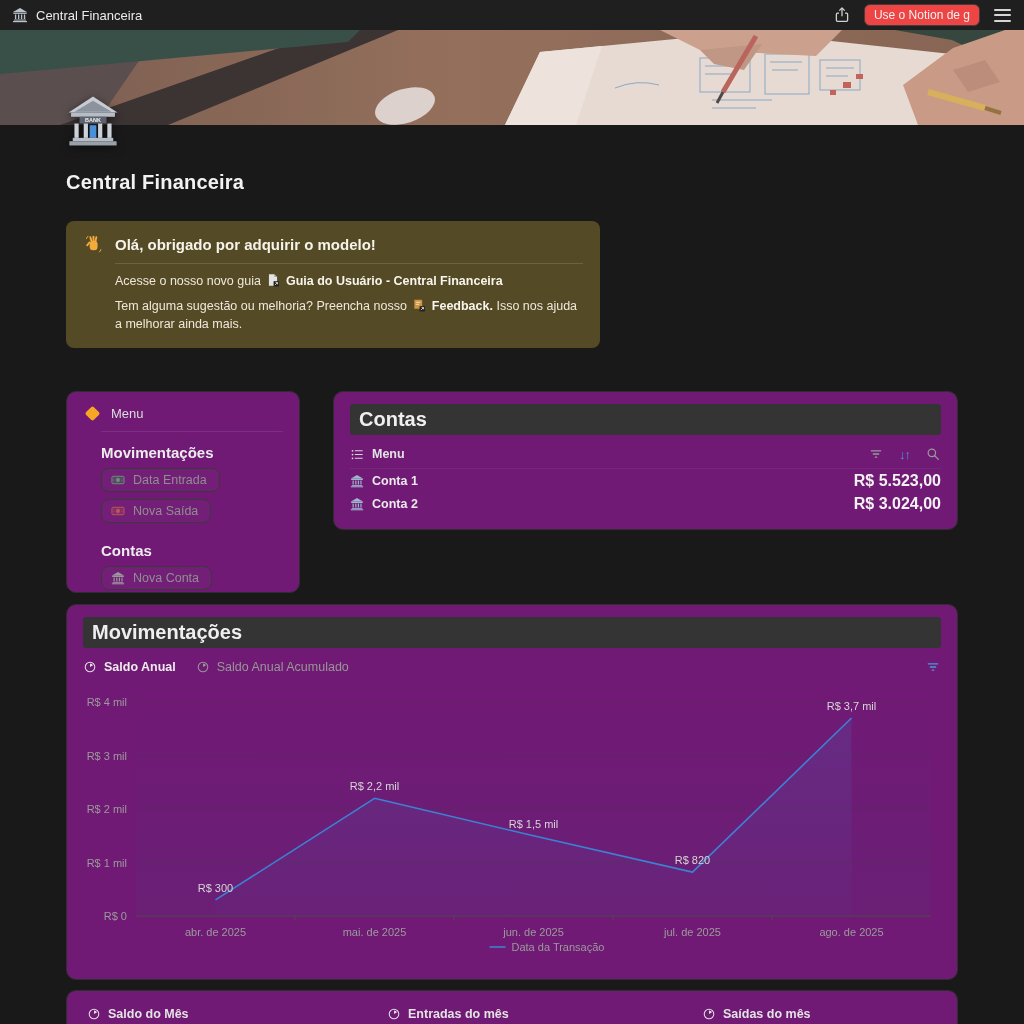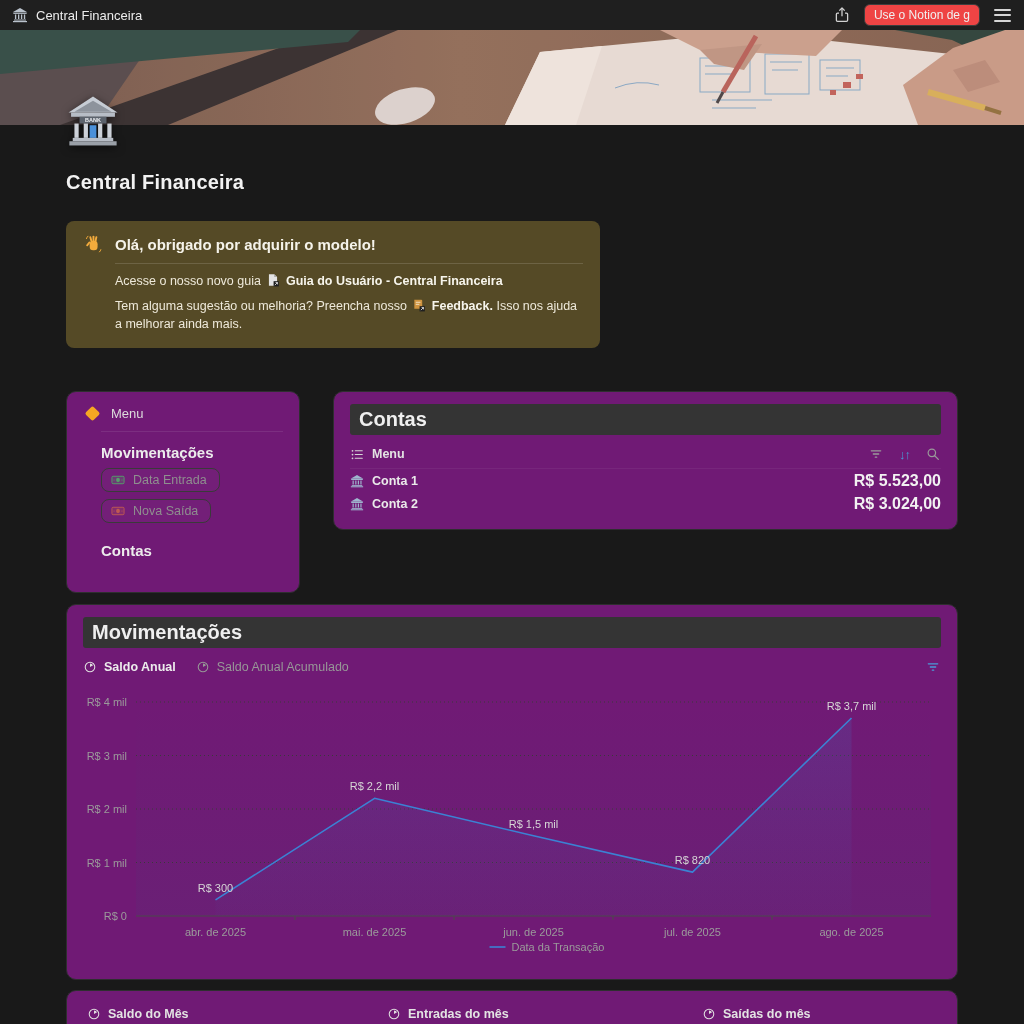--- a/index.html
+++ b/index.html
@@ -295,20 +295,26 @@
         </svg>
     <span>Data Entrada</span>
       </button></div>
   <div class="menu-btn-row"><button class="menu-btn">
     <svg class="ic" width="14" height="14" style="color:var(--saida-red,#c05a52)">
           <use href="#sym-note"></use>
         </svg>
     <span>Nova Saída</span>
       </button></div>
   <div class="menu-section">Contas</div>
+  <div class="menu-btn-row"><button class="menu-btn">
+    <svg class="ic" width="14" height="14" style="color:#9a9a9a">
+          <use href="#sym-bank"></use>
+        </svg>
+    <span>Nova Conta</span>
+      </button></div>
 </div>
 
 <div class="abs card contas-card">
   <div class="card-header-bar">Contas</div>
   <div class="view-tab-row">
     <div class="view-tab">
       <svg class="ic" width="15" height="15" style="color:#d6d6d6">
           <use href="#sym-list"></use>
         </svg>
       <span>Menu</span>

